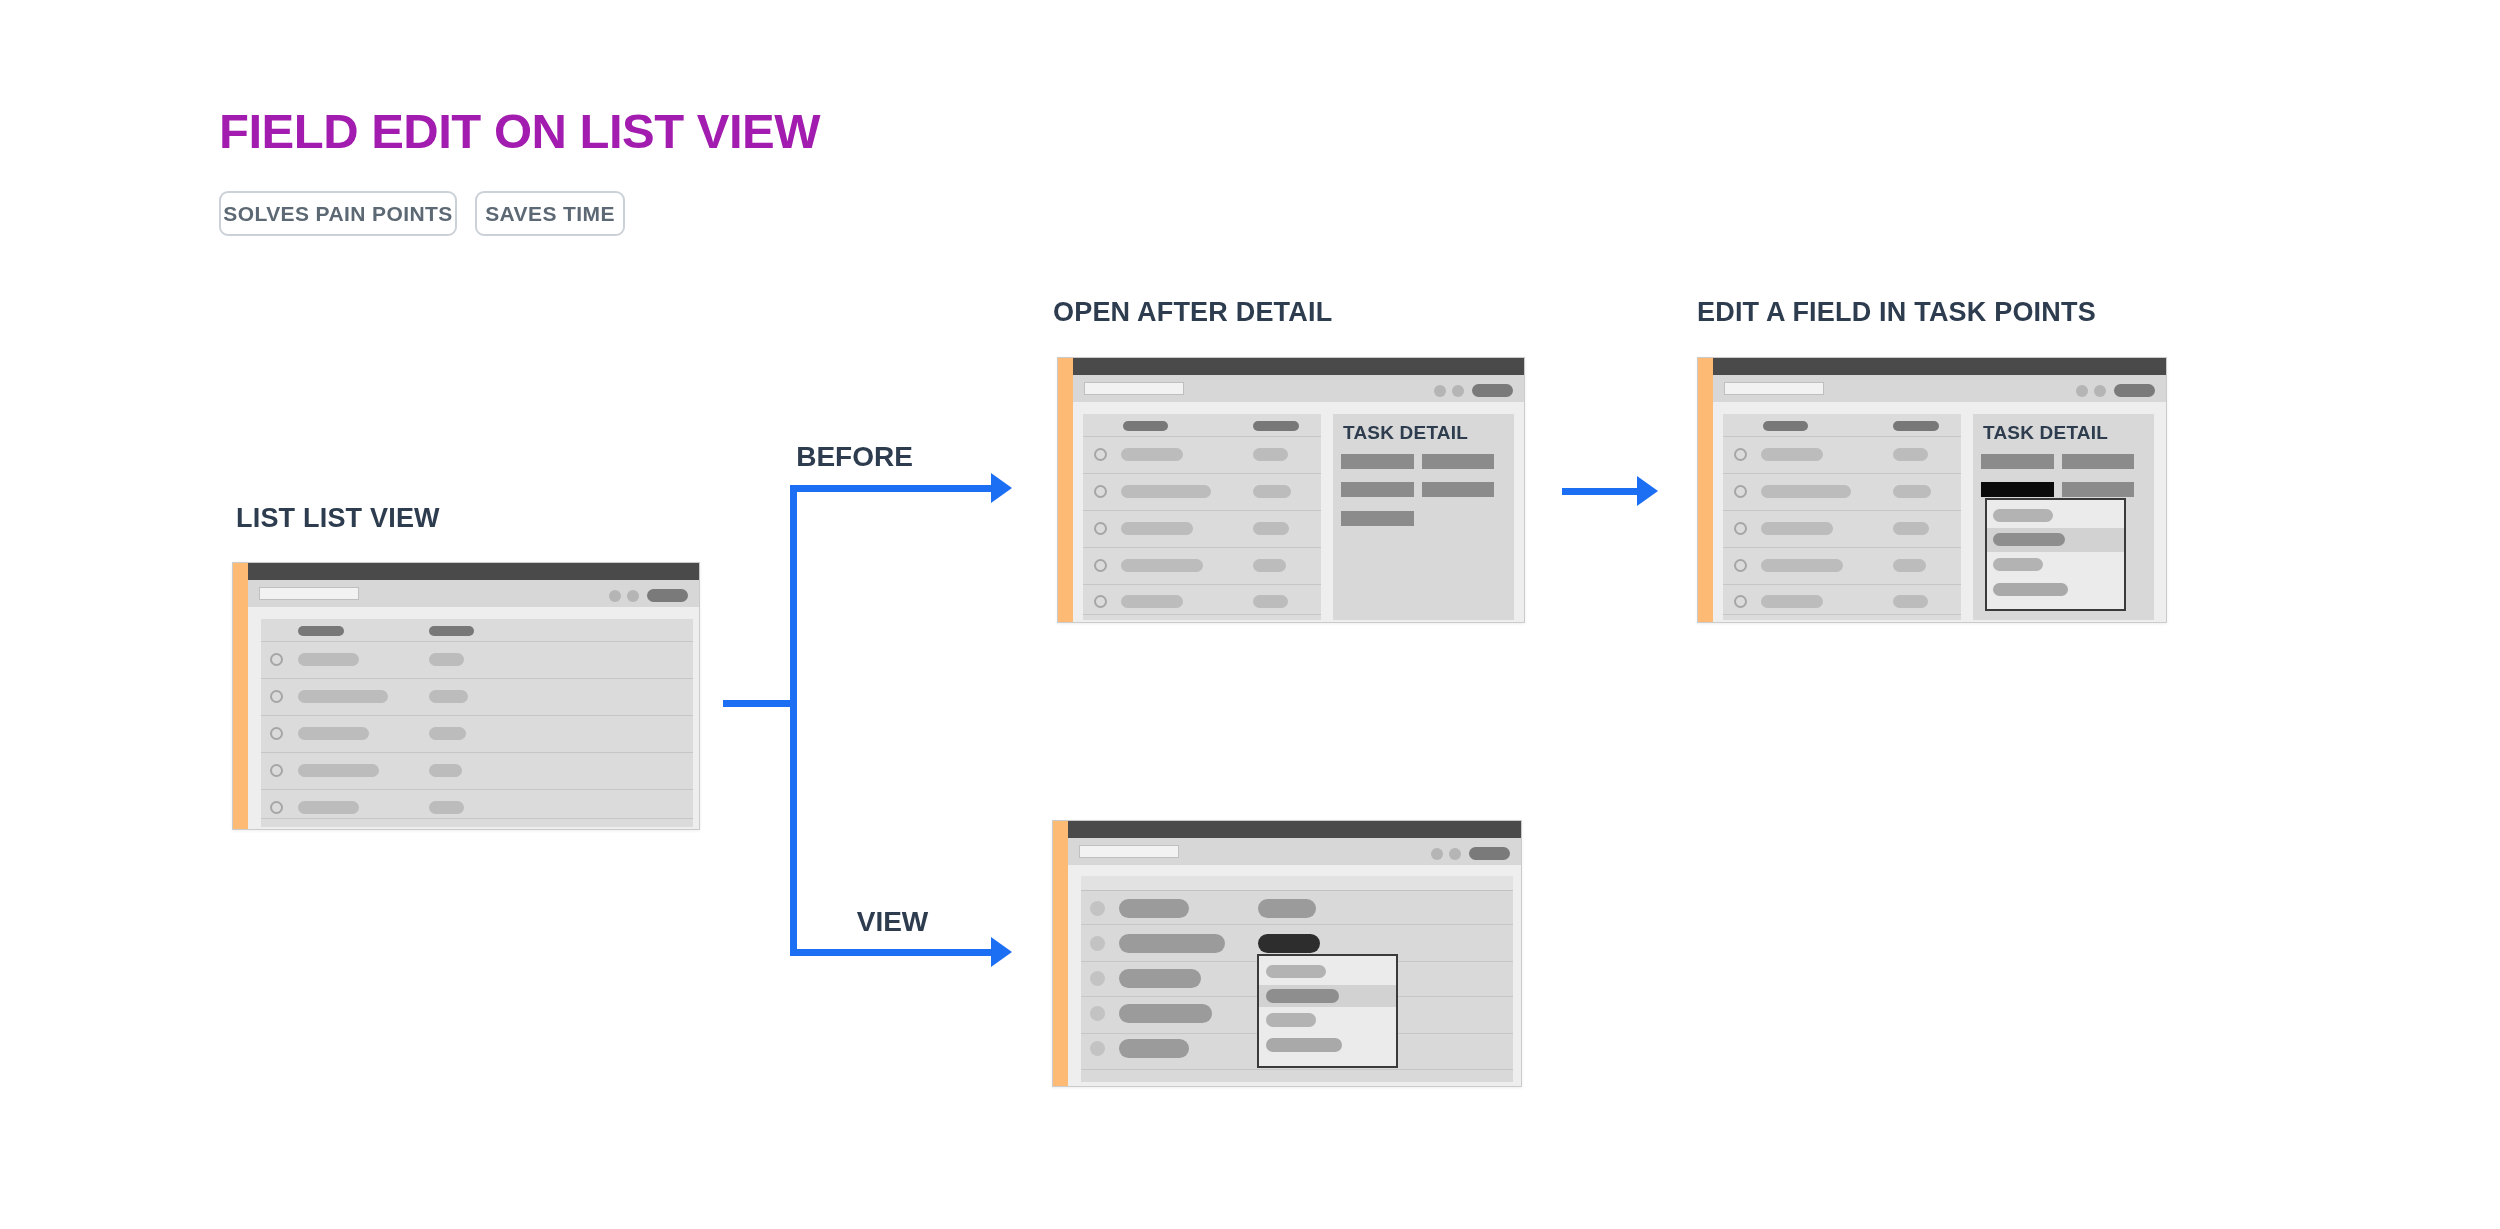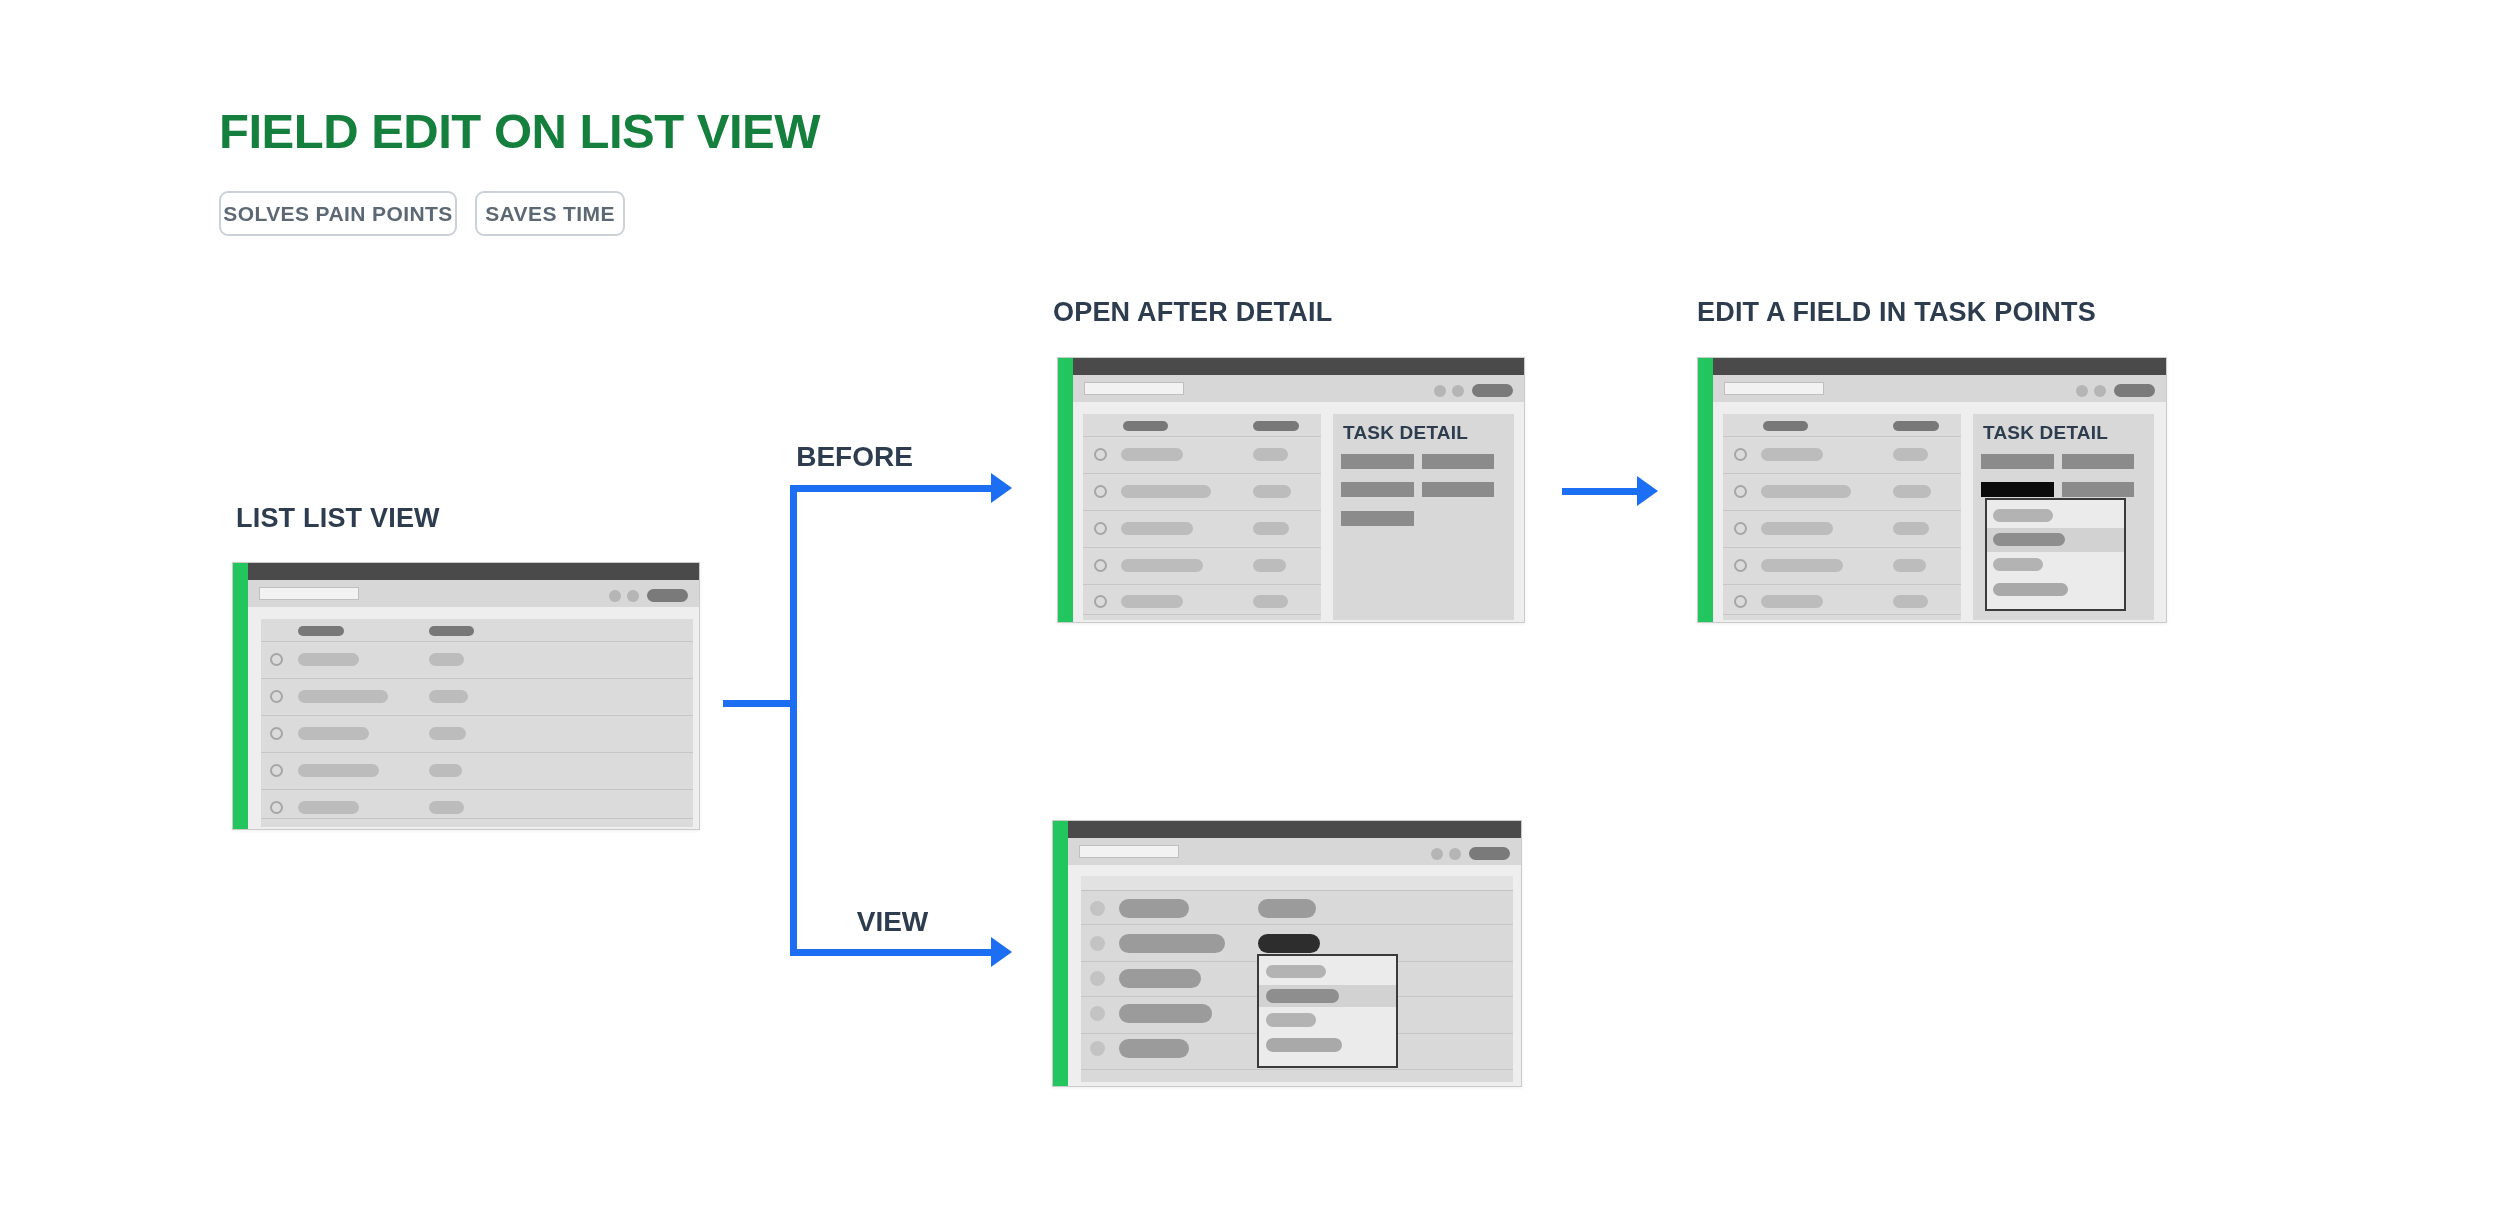--- a/index.html
+++ b/index.html
@@ -2,37 +2,37 @@
 <html><head>
 <meta charset="utf-8">
 <style>
   * { margin:0; padding:0; box-sizing:border-box; }
   html,body { background:#ffffff; }
   body { font-family:"Liberation Sans", sans-serif; }
   .canvas { position:relative; width:2500px; height:1229px; background:#ffffff; overflow:hidden; }
 
   
   .main-title { position:absolute; left:219px; top:103px; font-size:49px; font-weight:bold;
-                color:#15803d; letter-spacing:-0.5px; white-space:nowrap; }
+                color:#a21caf; letter-spacing:-0.5px; white-space:nowrap; }
   .badge { position:absolute; height:45px; border:2px solid #cbd1d7; border-radius:9px;
            background:#ffffff; color:#5c6873; font-size:21px; font-weight:bold;
            letter-spacing:0.4px; display:flex; align-items:center; justify-content:center; }
   .sec-label { position:absolute; font-size:27px; font-weight:bold; color:#2d3c4e;
                letter-spacing:0.2px; white-space:nowrap; }
   .flow-label { position:absolute; font-size:28px; font-weight:bold; color:#2d3c4e;
                 text-align:center; width:205px; }
 
   
   .bluebar { position:absolute; background:#1c6ef2; }
   .arrow-head { position:absolute; width:0; height:0;
                 border-top:15px solid transparent; border-bottom:15px solid transparent;
                 border-left:21px solid #1c6ef2; }
 
   
-  .window { position:absolute; background:#22c55e; border:1px solid #cbcbcb;
+  .window { position:absolute; background:#fdba74; border:1px solid #cbcbcb;
             box-shadow:0 1px 3px rgba(0,0,0,0.07); }
   .win-inner { position:absolute; left:15px; right:0; top:0; bottom:0; }
   .win-bar { position:absolute; left:0; right:0; top:0; height:17px; background:#4a4a4a; }
   .win-toolbar { position:absolute; left:0; right:0; top:17px; height:27px; background:#d7d7d7; }
   .addr { position:absolute; left:11px; top:7px; width:100px; height:13px;
           background:#f2f2f2; border:1px solid #bfbfbf; }
   .dot { position:absolute; top:10px; width:12px; height:12px; border-radius:50%; background:#b5b5b5; }
   .wpill { position:absolute; top:9px; right:11px; width:41px; height:13px; border-radius:7px; background:#7a7a7a; }
   .win-body { position:absolute; left:0; right:0; top:44px; bottom:0; background:#eeeeee; }
 

